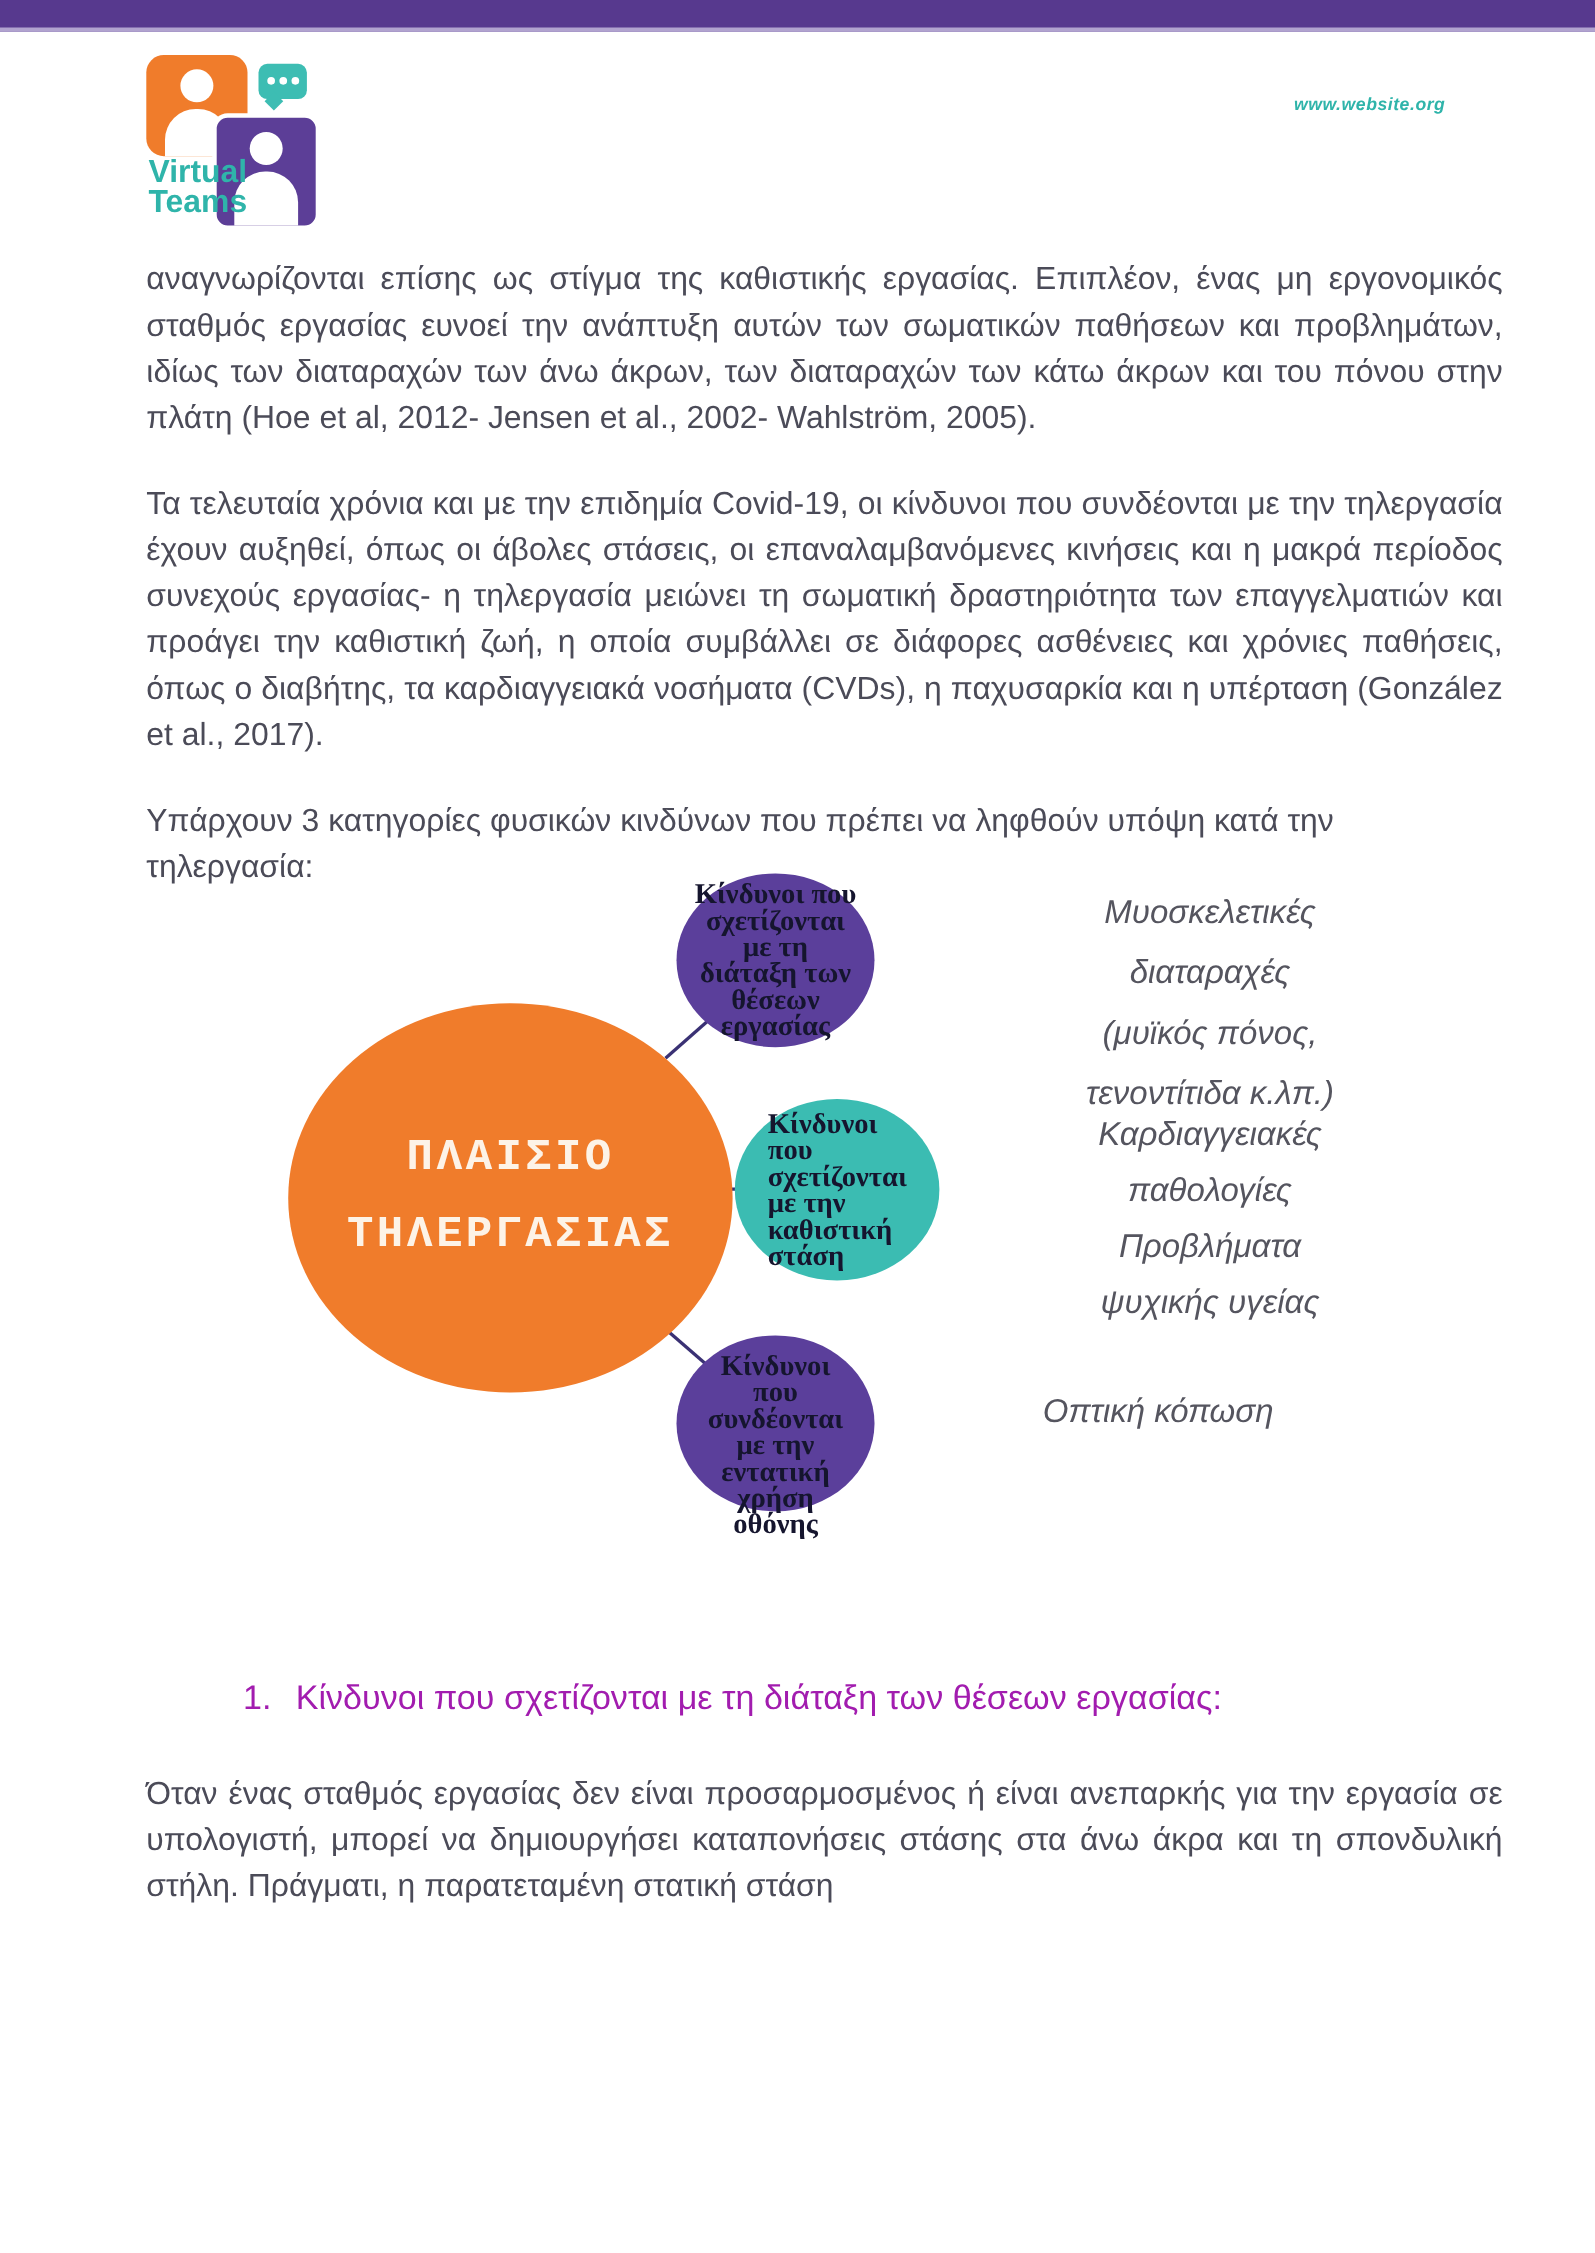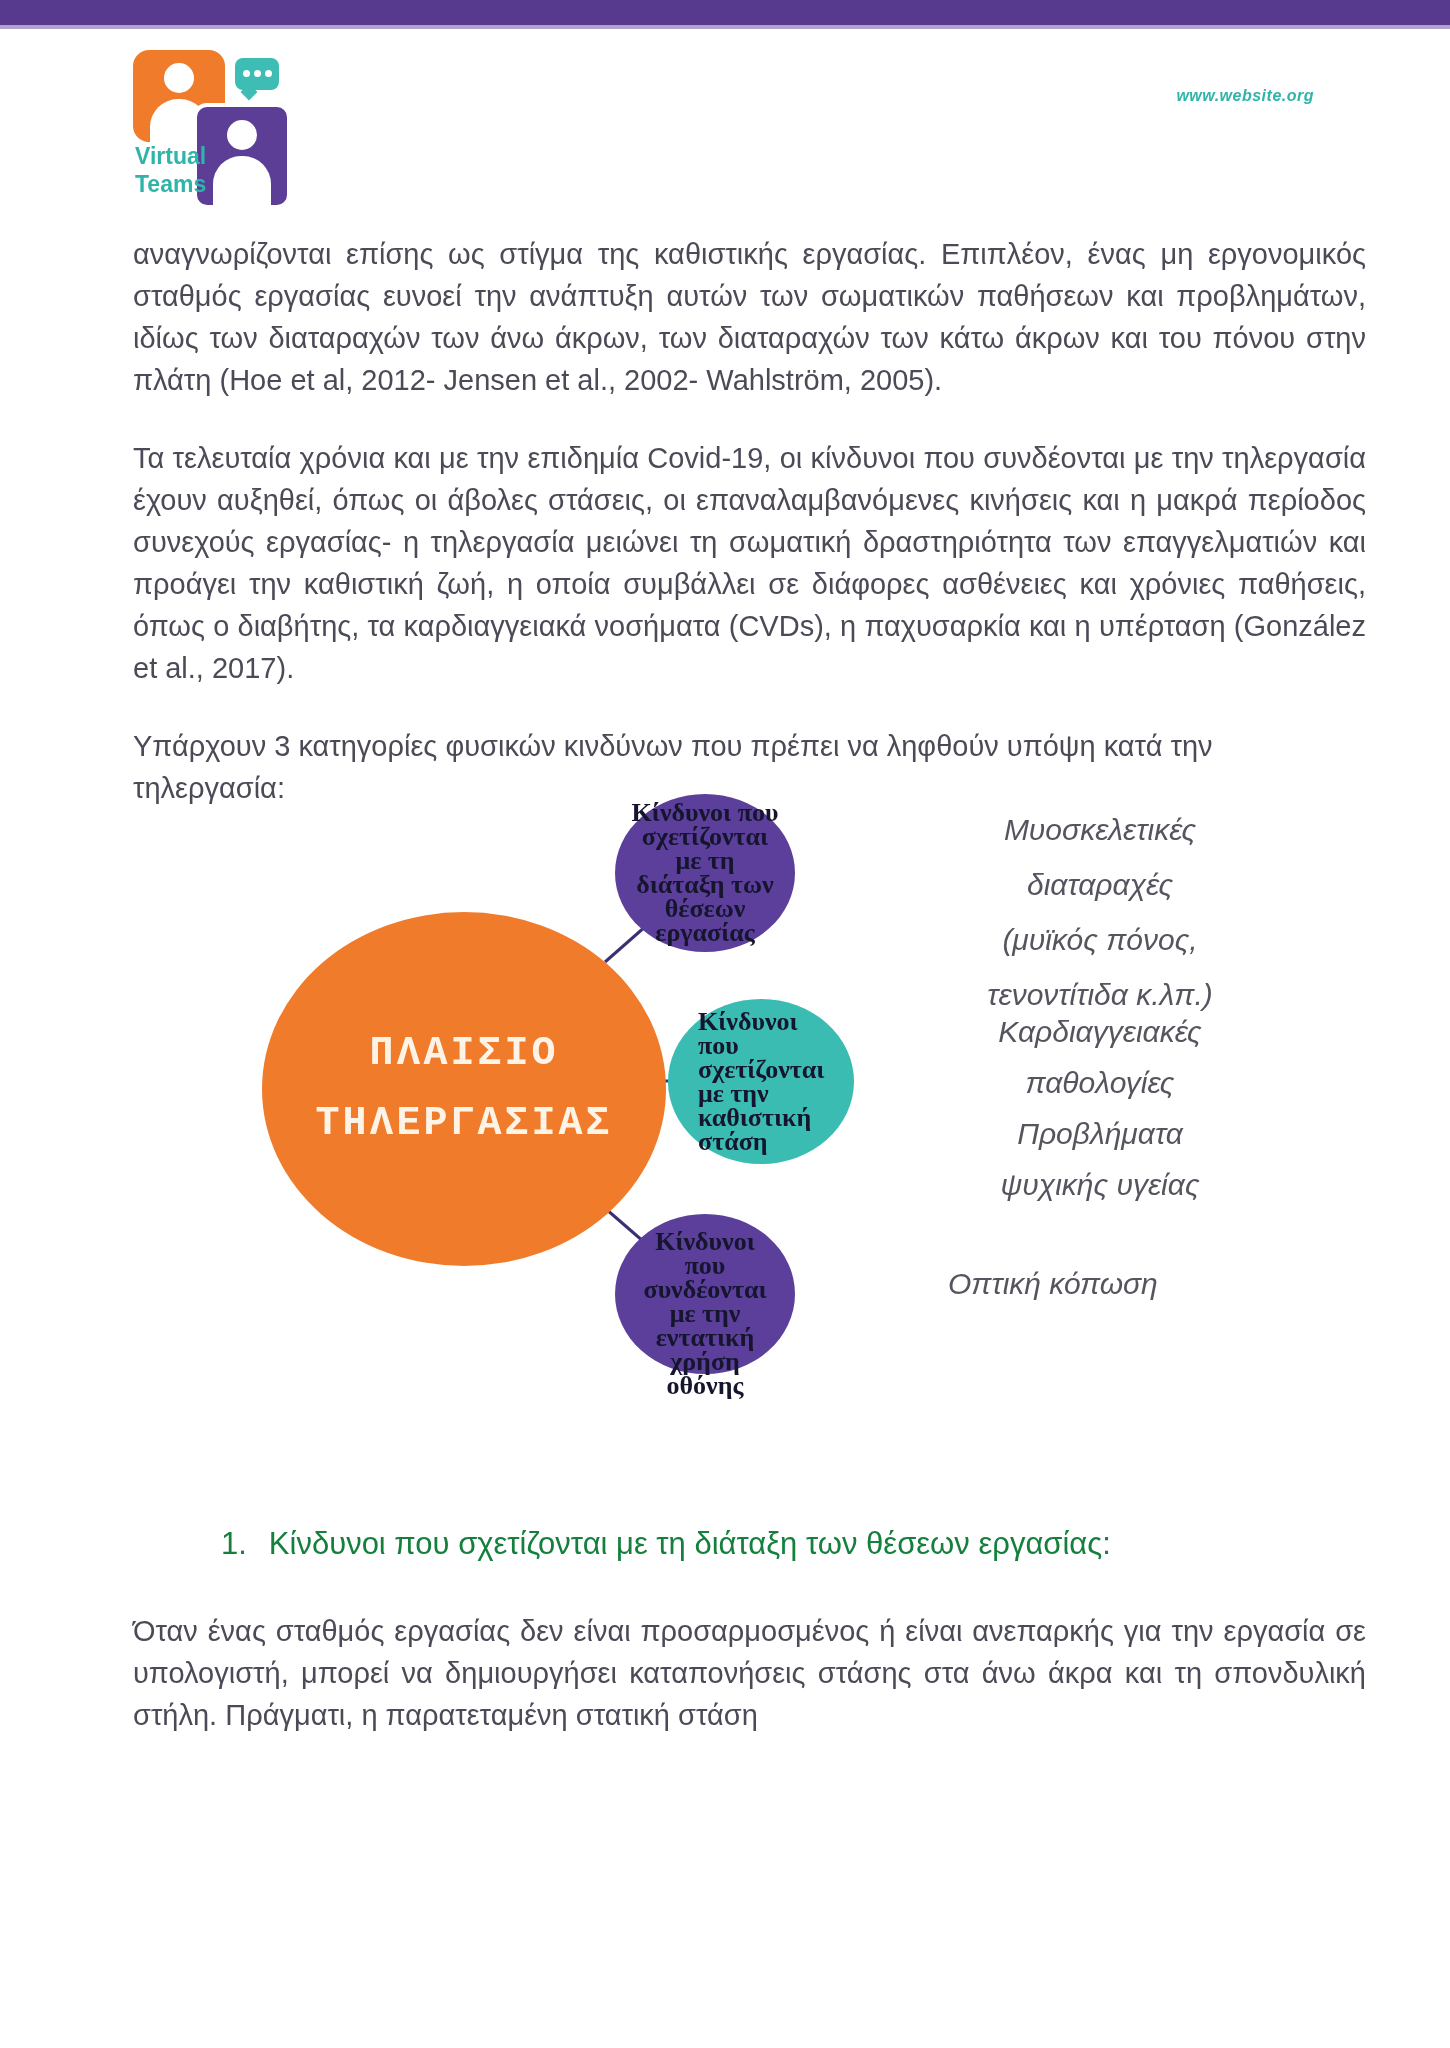--- a/index.html
+++ b/index.html
@@ -13,21 +13,21 @@
   .header{position:relative;height:150px;}
   .logo{position:absolute;left:133px;top:21px;width:160px;height:180px;}
   .logo-orange{position:absolute;left:0;top:0;width:92px;height:92px;background:#f07c2b;border-radius:16px;overflow:hidden;}
   .logo-purple{position:absolute;left:60px;top:53px;width:90px;height:98px;background:#5c3e97;border-radius:14px;overflow:hidden;border:4px solid #ffffff;}
   .person-head{position:absolute;left:50%;transform:translateX(-50%);top:13px;width:30px;height:30px;background:#ffffff;border-radius:50%;}
   .person-body{position:absolute;left:50%;transform:translateX(-50%);top:49px;width:58px;height:60px;background:#ffffff;border-radius:28px 28px 0 0;}
   .logo-bubble{position:absolute;left:102px;top:8px;width:44px;height:32px;background:#3dbdb3;border-radius:8px;}
   .logo-bubble .dot{position:absolute;top:12px;width:7px;height:7px;background:#ffffff;border-radius:50%;}
   .logo-bubble .d1{left:8px}.logo-bubble .d2{left:19px}.logo-bubble .d3{left:30px}
   .bubble-tail{position:absolute;left:8px;top:28px;width:12px;height:12px;background:#3dbdb3;transform:rotate(45deg);}
-  .logo-text{position:absolute;left:2px;top:92px;color:#2fb4aa;font-weight:bold;font-size:23px;line-height:28px;}
+  .logo-text{position:absolute;left:2px;top:92px;color:#2fb4aa;font-weight:bold;font-size:29px;line-height:28px;}
   .site-url{position:absolute;right:136px;top:58px;color:#2fb4aa;font-style:italic;font-weight:bold;font-size:16px;letter-spacing:.5px;}
   
   .content{padding:0 84px 0 133px;}
   .para{
     color:#4b4b58;font-size:29px;line-height:42px;text-align:justify;margin:0;
   }
   .p1{margin-top:54px;}
   .p2{margin-top:36px;}
   .p3{margin-top:36px;text-align:left;}
   
@@ -47,21 +47,21 @@
   .node-3 .ntext{width:146px;text-align:center;margin-top:40px;}
   .dlabel{
     position:absolute;color:#55555f;font-size:30px;line-height:55px;text-align:center;white-space:pre-line;font-style:italic;
   }
   .dlabel-1{left:900px;top:8px;width:400px;}
   .dlabel-2{left:880px;top:212px;width:440px;line-height:51px;}
   .dlabel-3{left:948px;top:462px;width:340px;text-align:left;}
   .connectors{position:absolute;left:0;top:0;width:1450px;height:640px;}
   
   .section-heading{
-    margin-top:90px;padding-left:88px;color:#15803d;font-size:31px;line-height:40px;font-weight:normal;
+    margin-top:90px;padding-left:88px;color:#a21caf;font-size:31px;line-height:40px;font-weight:normal;
   }
   .section-heading .num{margin-right:22px;}
   .p4{margin-top:46px;}
 </style>
 </head>
 <body>
 
 <div class="topbar"></div>
 
 <div class="header">

